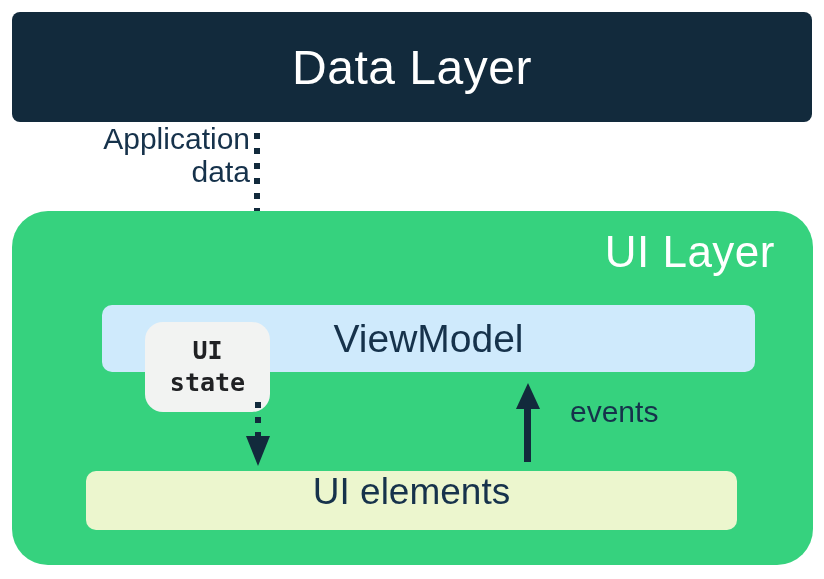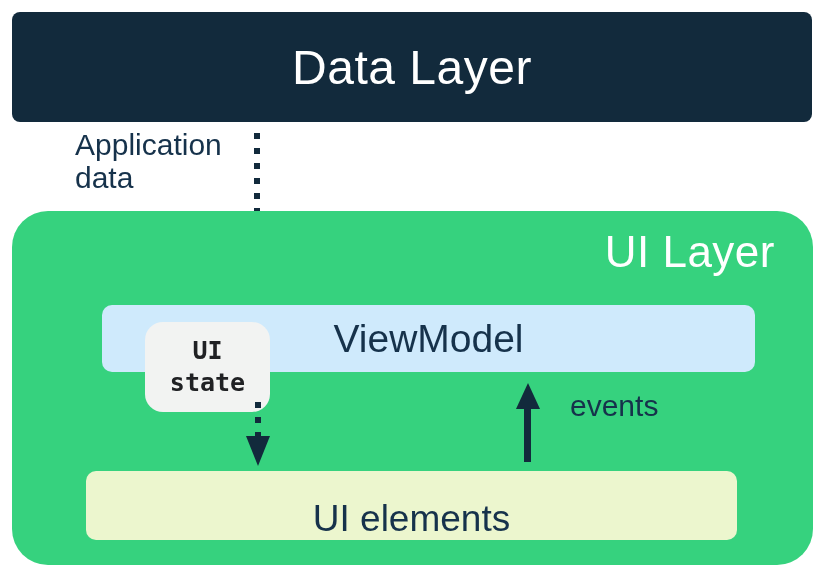--- a/index.html
+++ b/index.html
@@ -22,22 +22,22 @@
   .data-layer-box{
     position:absolute;left:12px;top:12px;width:800px;height:110px;
     background:var(--navy);border-radius:8px;
     display:flex;align-items:center;justify-content:center;
   }
   .data-layer-box span{
     color:var(--white-text);font-size:48px;letter-spacing:.5px;
   }
   
   .app-data-label{
-    position:absolute;left:75px;top:128px;width:175px;
-    text-align:left;font-size:30px;line-height:1.1;color:var(--ink);
+    position:absolute;left:75px;top:122px;width:175px;
+    text-align:right;font-size:30px;line-height:1.1;color:var(--ink);
   }
   
   .dotted{
     position:absolute;width:6px;
     background:repeating-linear-gradient(to bottom,var(--navy) 0 6px,transparent 6px 15px);
   }
   .dotted-1{left:254px;top:133px;height:132px;}
   .arrowhead-down{
     position:absolute;width:0;height:0;
     border-left:12px solid transparent;border-right:12px solid transparent;
@@ -77,28 +77,28 @@
   .events-shaft{
     position:absolute;left:512px;top:193px;width:7px;height:58px;
     background:var(--navy);
   }
   .arrowhead-up{
     position:absolute;left:504px;top:172px;width:0;height:0;
     border-left:12px solid transparent;border-right:12px solid transparent;
     border-bottom:26px solid var(--navy);
   }
   .events-label{
-    position:absolute;left:558px;top:178px;
+    position:absolute;left:558px;top:184px;
     color:var(--ink);font-size:30px;
   }
   
   .ui-elements-box{
-    position:absolute;left:74px;top:260px;width:651px;height:69px;
+    position:absolute;left:74px;top:260px;width:651px;height:59px;
     background:var(--cream);border-radius:10px;
-    display:flex;align-items:flex-end;justify-content:center;
+    display:flex;align-items:flex-start;justify-content:center;
   }
   .ui-elements-box span{color:var(--ink);font-size:37px;}
 </style>
 </head>
 <body>
 
 <div class="canvas">
 
   <div class="data-layer-box">
     <span>Data Layer</span>

